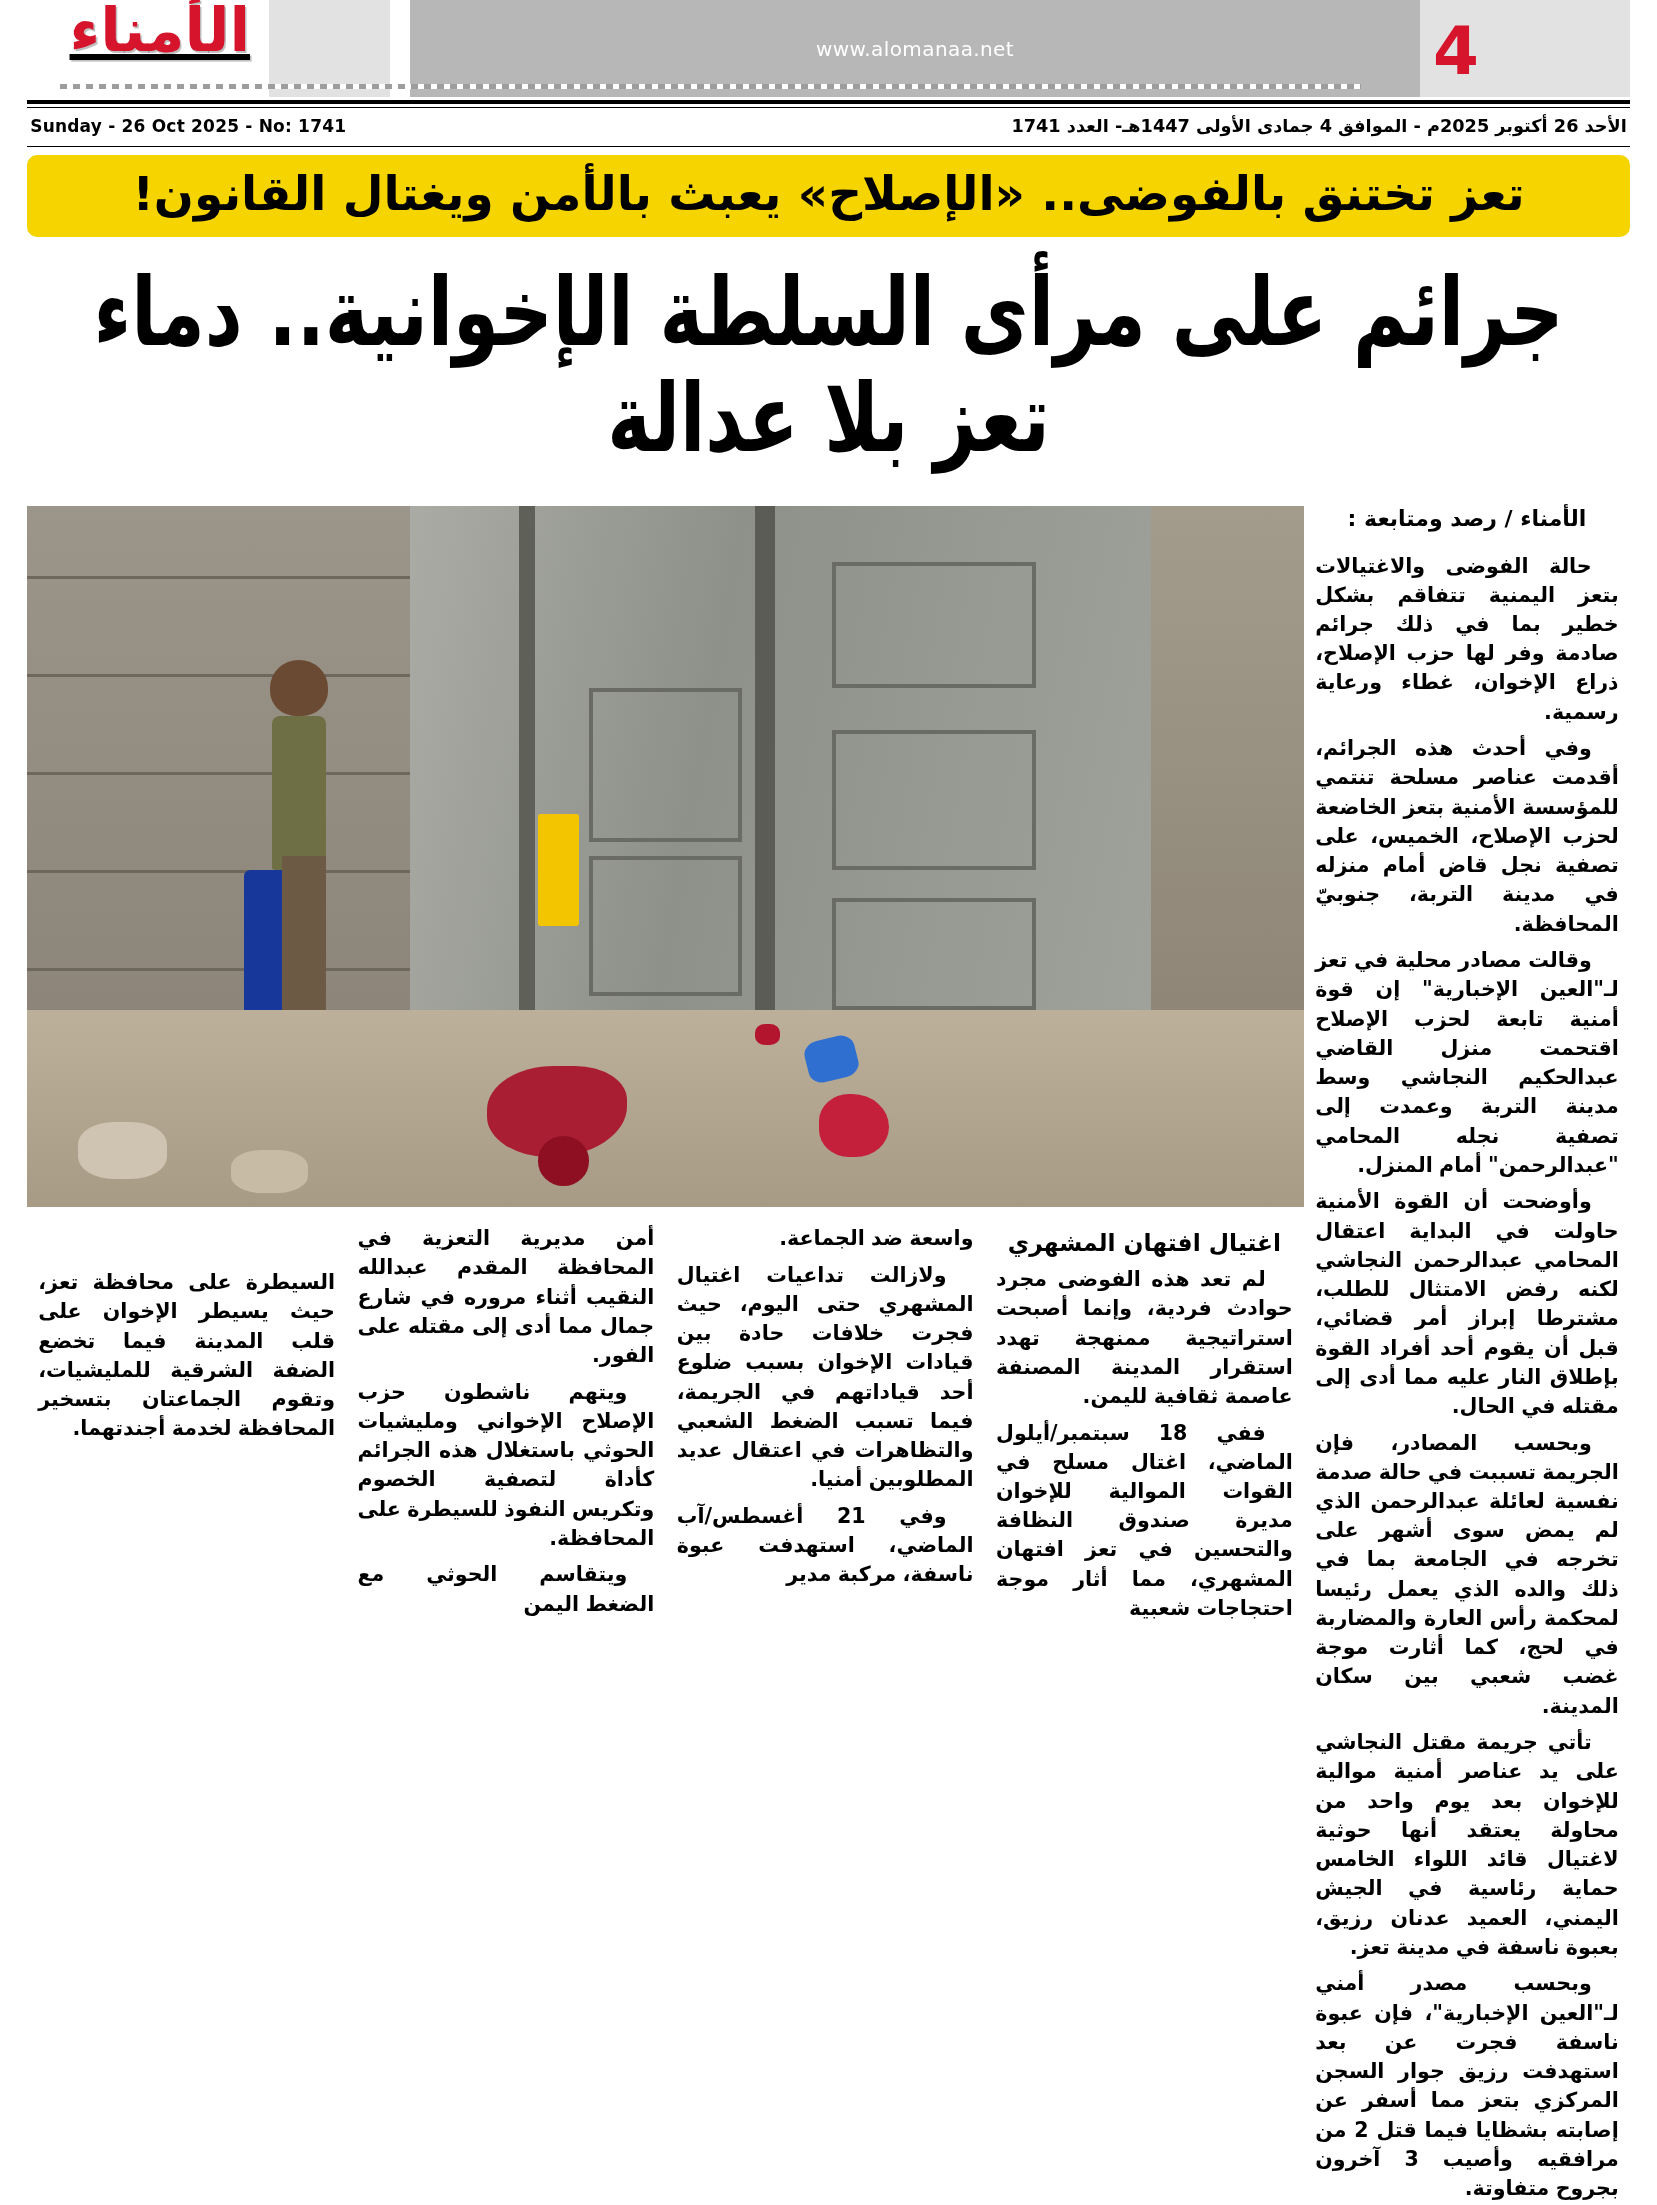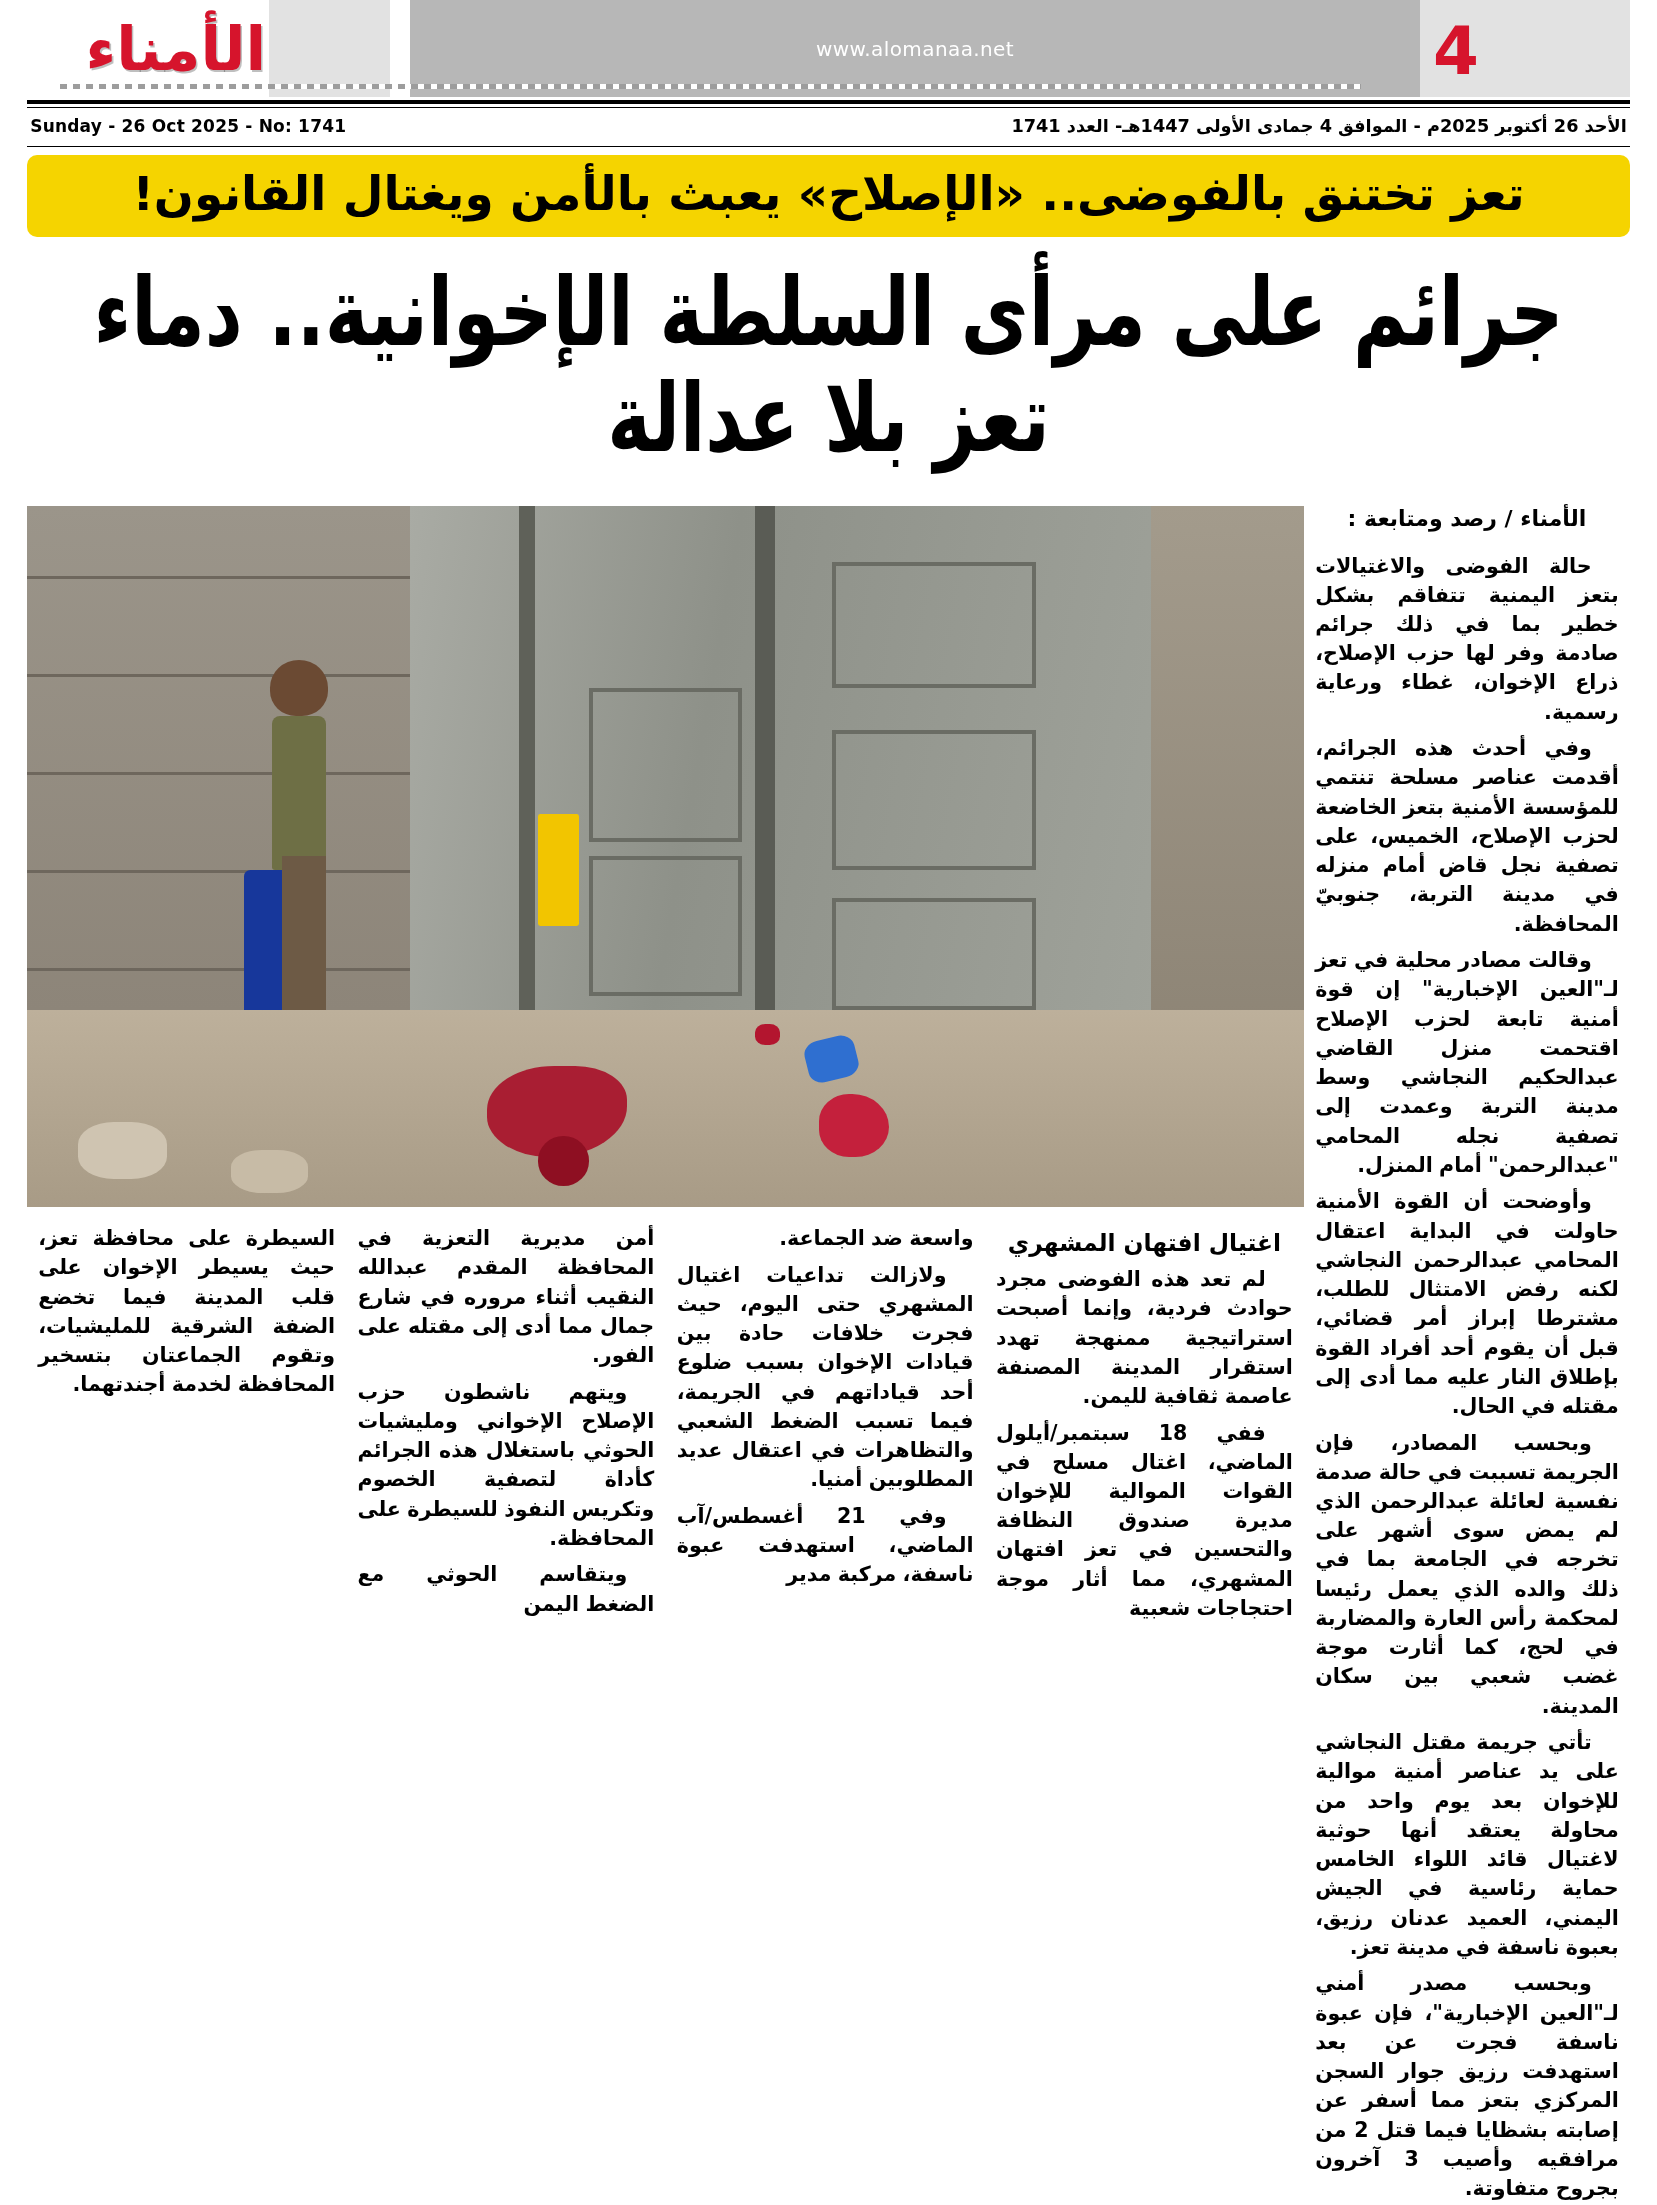--- a/index.html
+++ b/index.html
@@ -9,22 +9,22 @@
     font-family: "DejaVu Sans", "Liberation Sans", sans-serif;
     color: #000;
     position: relative;
     overflow: hidden;
   }
   .page { width: 1657px; height: 2205px; position: relative; padding: 0 27px; }
 
   
   .masthead { position: relative; height: 97px; display: flex; align-items: stretch; }
   .mh-logo {
-    width: 242px; flex: 0 0 242px; display: flex; align-items: center;
-    justify-content: flex-start; padding-right: 3px;
+    width: 242px; flex: 0 0 242px; display: flex; 
+    justify-content: flex-start; padding-right: 19px; text-decoration: underline;
   }
   .mh-logo-text {
     font-size: 60px; font-weight: bold; color: #d6142c; line-height: 1;
     letter-spacing: -1.6px; text-shadow: 1.6px 1.6px 0 rgba(0,0,0,.25);
     font-family: "DejaVu Sans", sans-serif;
   }
   .mh-bar-right { flex: 0 0 121px; background: #e2e2e2; }
   .mh-bar-mid {
     flex: 1 1 auto; background: #b7b7b7; display: flex; align-items: center; justify-content: center; margin-left: 20px;
   }
@@ -205,21 +205,21 @@
         <div class="col" style="flex:1 1 25%;">
           <p class="art noind">واسعة ضد الجماعة.</p>
           <p class="art">ولازالت تداعيات اغتيال المشهري حتى اليوم، حيث فجرت خلافات حادة بين قيادات الإخوان بسبب ضلوع أحد قياداتهم في الجريمة، فيما تسبب الضغط الشعبي والتظاهرات في اعتقال عديد المطلوبين أمنيا.</p>
           <p class="art">وفي 21 أغسطس/آب الماضي، استهدفت عبوة ناسفة، مركبة مدير</p>
         </div>
         <div class="col" style="flex:1 1 25%;">
           <p class="art noind">أمن مديرية التعزية في المحافظة المقدم عبدالله النقيب أثناء مروره في شارع جمال مما أدى إلى مقتله على الفور.</p>
           <p class="art">ويتهم ناشطون حزب الإصلاح الإخواني ومليشيات الحوثي باستغلال هذه الجرائم كأداة لتصفية الخصوم وتكريس النفوذ للسيطرة على المحافظة.</p>
           <p class="art">ويتقاسم الحوثي مع الضغط اليمن</p>
         </div>
-        <div class="col" style="flex:1 1 25%;">
+        <div class="col" style="flex:1 1 25%;margin-top:44px;">
           <p class="art noind">السيطرة على محافظة تعز، حيث يسيطر الإخوان على قلب المدينة فيما تخضع الضفة الشرقية للمليشيات، وتقوم الجماعتان بتسخير المحافظة لخدمة أجندتهما.</p>
         </div>
       </div>
 
     </div>
   </div>
 
 </div>
 
 

